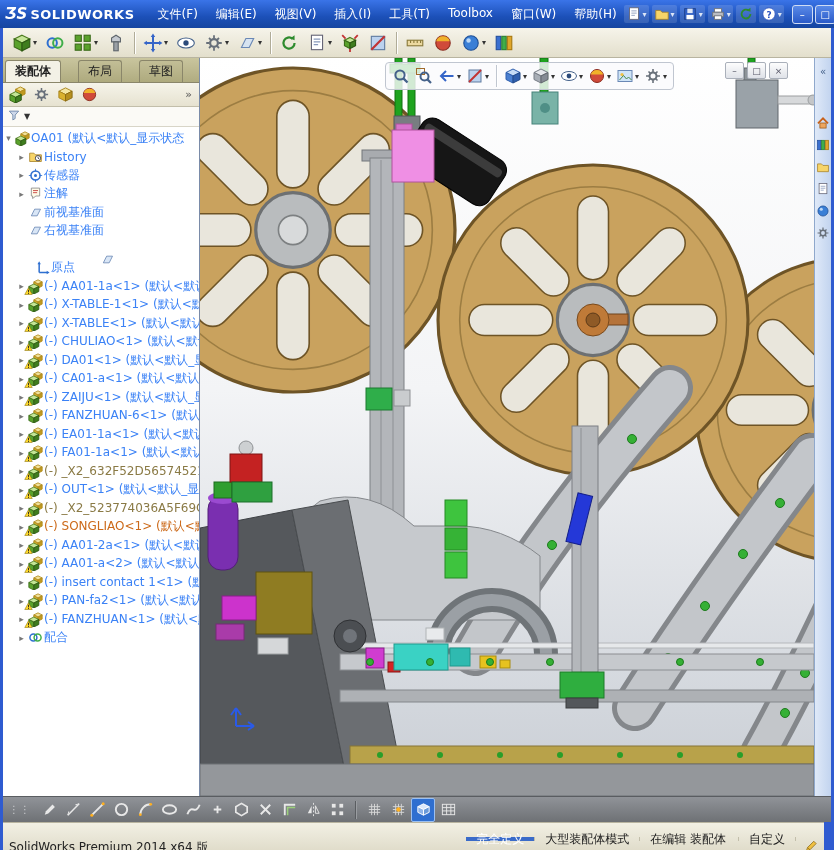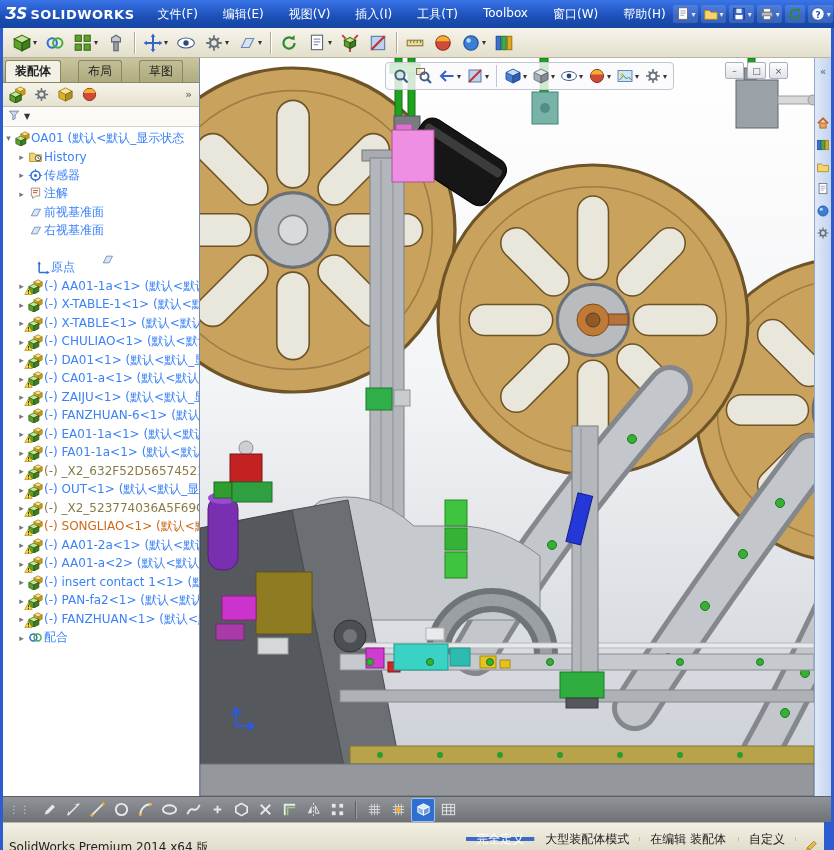--- a/index.html
+++ b/index.html
@@ -2,21 +2,21 @@
 <html><head>
 <meta charset="utf-8">
 <title>SolidWorks</title>
 <style>
 html,body{margin:0;padding:0}
 body{width:834px;height:850px;position:relative;background:#2f5bd0;font-family:"DejaVu Sans","Liberation Sans",sans-serif;font-size:12px;overflow:hidden}
 .titlebar{position:absolute;top:0;left:0;right:0;height:28px;background:linear-gradient(#3a74e8,#1c50b8 60%,#1545a0);display:flex;align-items:center;color:#fff;padding:0 5px;box-sizing:border-box}
 .logo{display:flex;align-items:center;gap:3px;margin-right:16px}
 .logomark{font-weight:bold;font-size:15px;font-style:italic}
 .logotext{font-weight:bold;font-size:13px;letter-spacing:.5px}
-.menubar{display:flex;gap:11px}
+.menubar{display:flex;gap:4px}
 .menu-item{padding:3px 7px;cursor:default;white-space:nowrap}
 .quick{margin-left:auto;display:flex;align-items:center;gap:3px}
 .qbtn{display:flex;align-items:center;padding:1px 2px;background:rgba(255,255,255,.14);border-radius:2px}
 .winbtns{display:flex;gap:2px;margin-left:8px}
 .wbtn{width:19px;height:17px;border:1px solid #cfdcf5;border-radius:3px;background:linear-gradient(#5a8ae8,#2a5ac8);color:#fff;font-size:10px;display:flex;align-items:center;justify-content:center}
 .wbtn.close{background:linear-gradient(#e8764a,#c33a1a)}
 .toolbar{position:absolute;top:28px;left:3px;right:3px;height:30px;background:linear-gradient(#f6f4ea,#e3dfcc);border-bottom:1px solid #b8b4a0;display:flex;align-items:center;padding:0 5px;box-sizing:border-box}
 .tbtn{height:26px;display:flex;align-items:center;padding:0 3px;border:1px solid transparent}
 .vsep{width:1px;height:22px;background:#b0ac98;margin:0 4px;box-shadow:1px 0 0 #fff}
 .caret{font-size:8px;color:#333;margin-left:1px}

